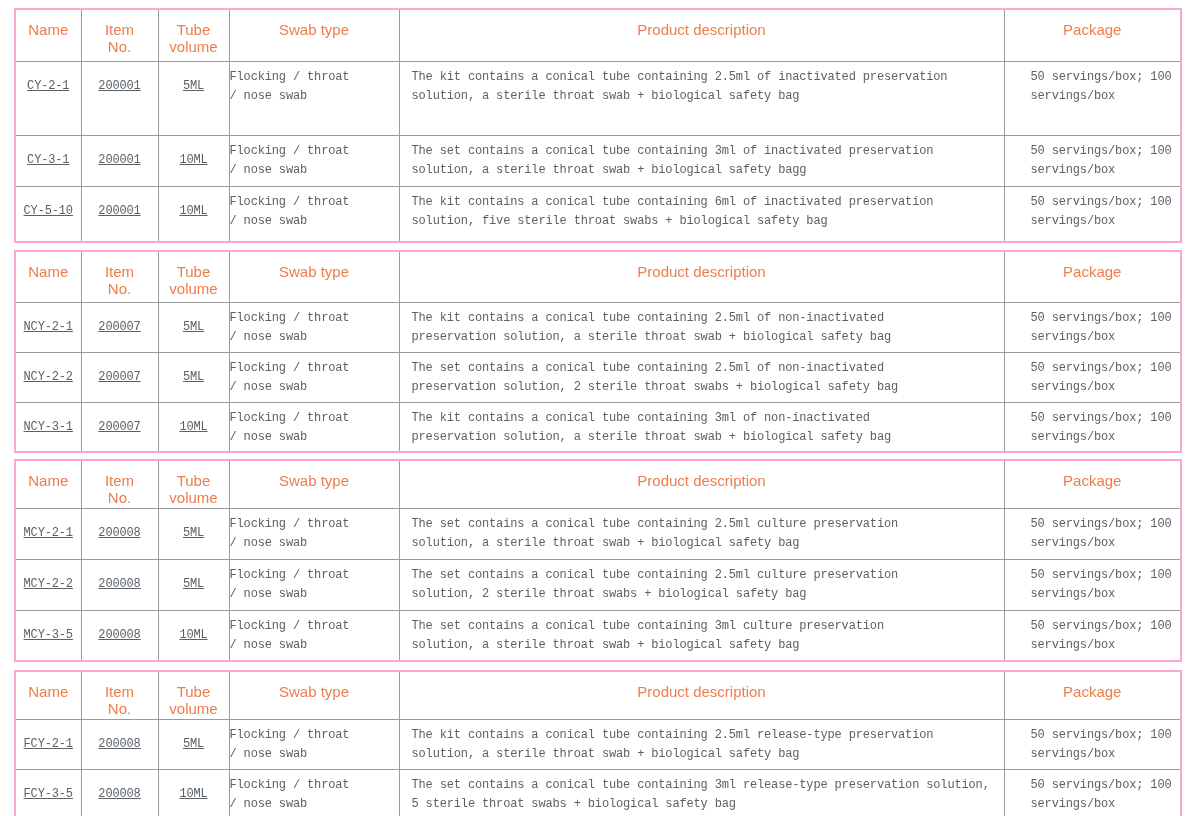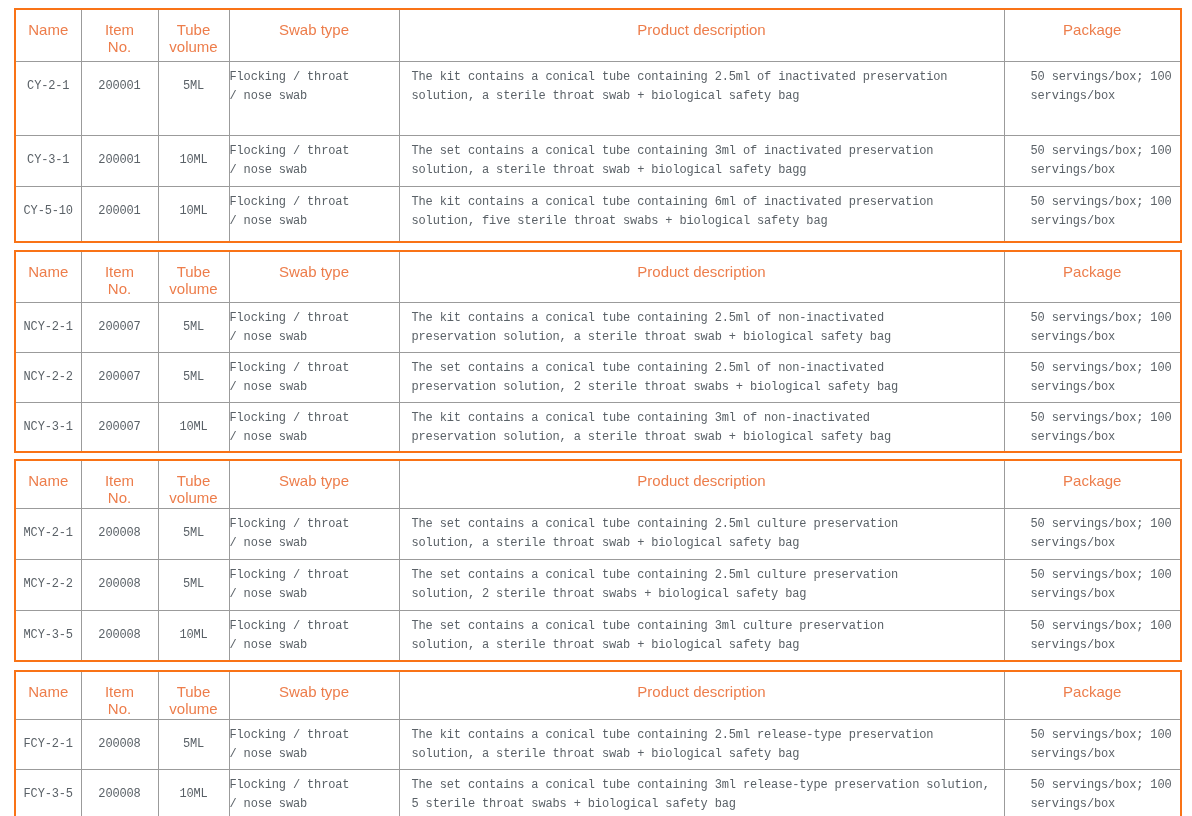--- a/index.html
+++ b/index.html
@@ -2,21 +2,21 @@
 <html><head>
 <meta charset="utf-8">
 <style>
   html,body{margin:0;padding:0;background:#ffffff;}
   body{width:1192px;height:816px;overflow:hidden;}
   .page{padding:8px 0 0 14px;}
   table.product-table{
     border-collapse:collapse;
     table-layout:fixed;
     width:1166px;
-    border:2px solid #f97316;
+    border:2px solid #f9a8d4;
   }
   .gap7{margin-bottom:7px;}
   .gap6{margin-bottom:6px;}
   .gap8{margin-bottom:8px;}
   col.c-name{width:66px;}
   col.c-item{width:77px;}
   col.c-tube{width:71px;}
   col.c-swab{width:170px;}
   col.c-desc{width:605px;}
   col.c-pkg{width:177px;}
@@ -35,21 +35,21 @@
   td{
     border:1px solid #9b9b9b;
     font-family:"Liberation Mono",monospace;
     color:#5a6167;
     font-size:12px;
     line-height:19px;
     letter-spacing:-0.15px;
     vertical-align:top;
     padding:0;
   }
-  td.cc{text-align:right;}
+  td.cc{text-align:right;text-decoration:underline;}
   td.cc .vc{
     height:38px;
     margin-top:6px;
     display:flex;
     align-items:center;
     justify-content:center;
   }
   td.swab{padding-top:6px;white-space:pre-line;}
   td.desc{padding:6px 0 0 12px;white-space:pre;font-family:Liberation Mono, monospace;}
   td.pkg{padding:6px 0 0 26px;white-space:pre;}

